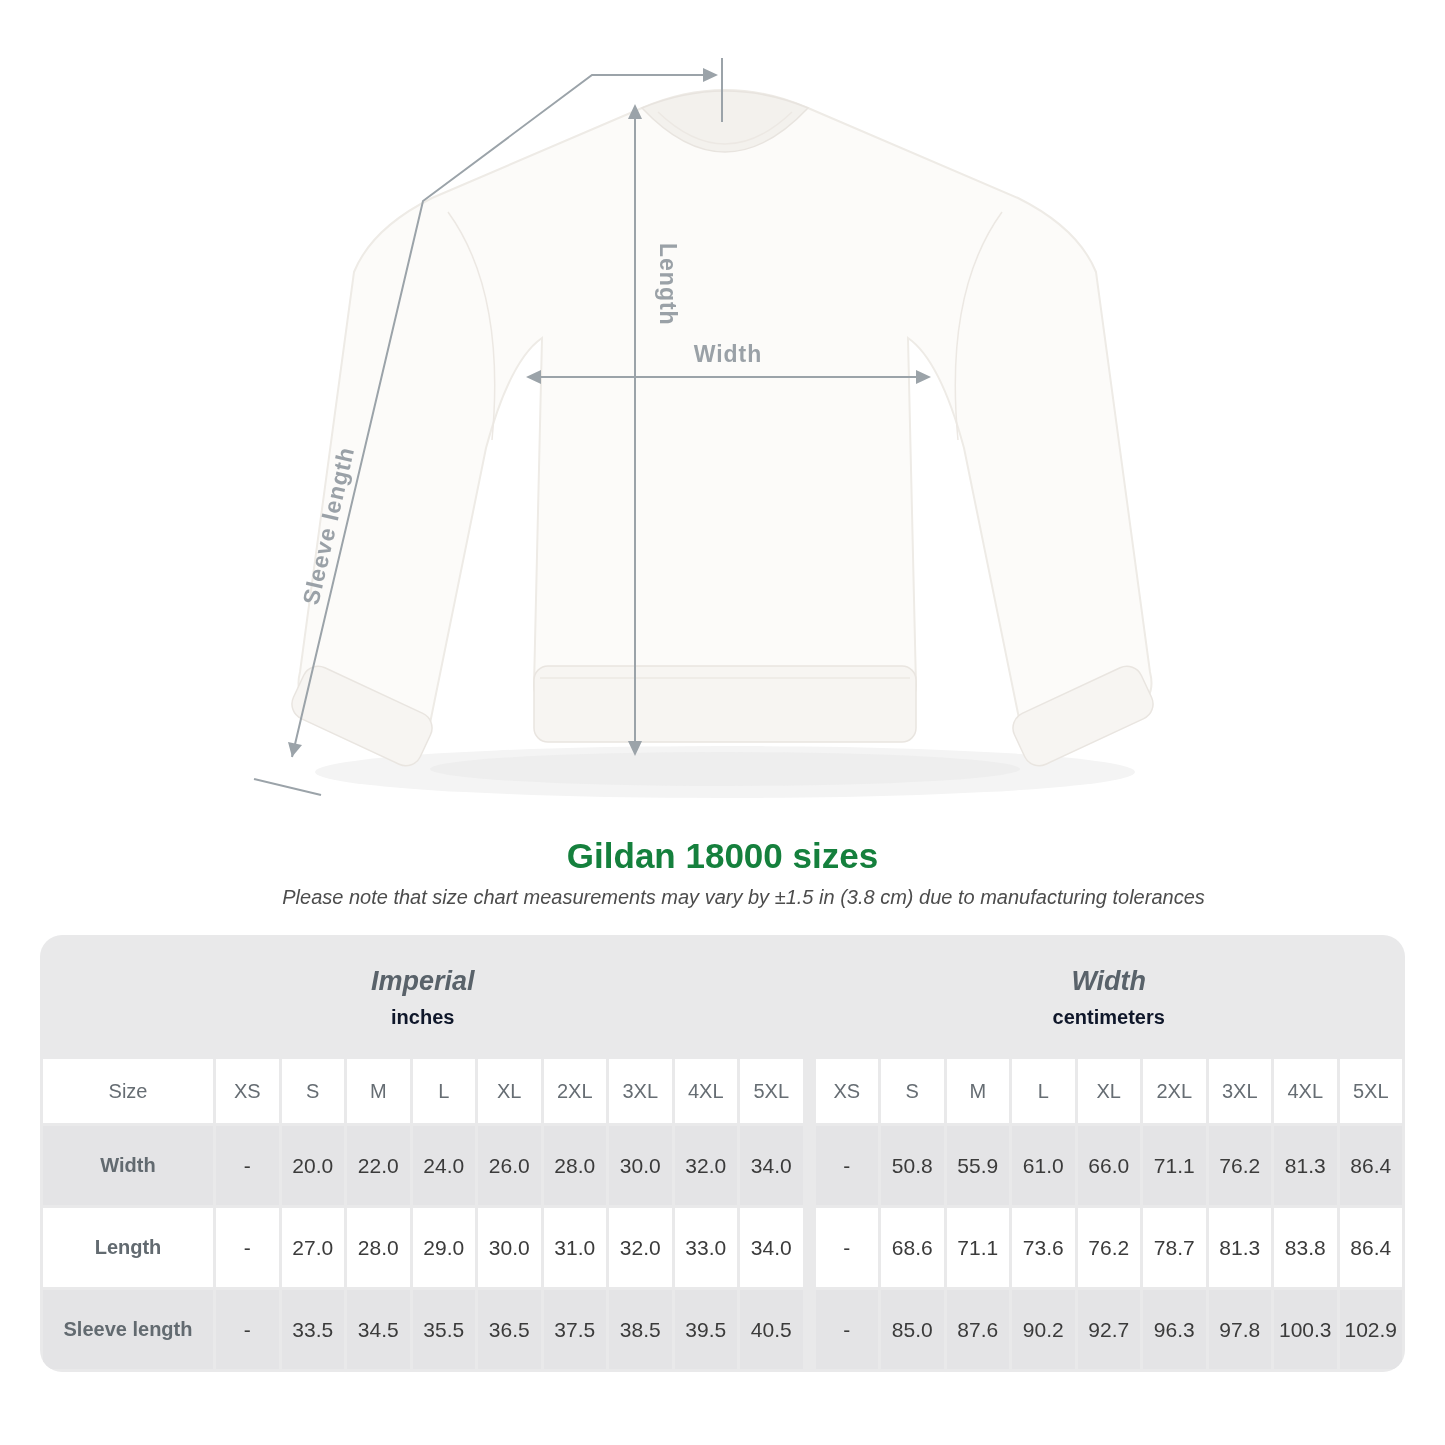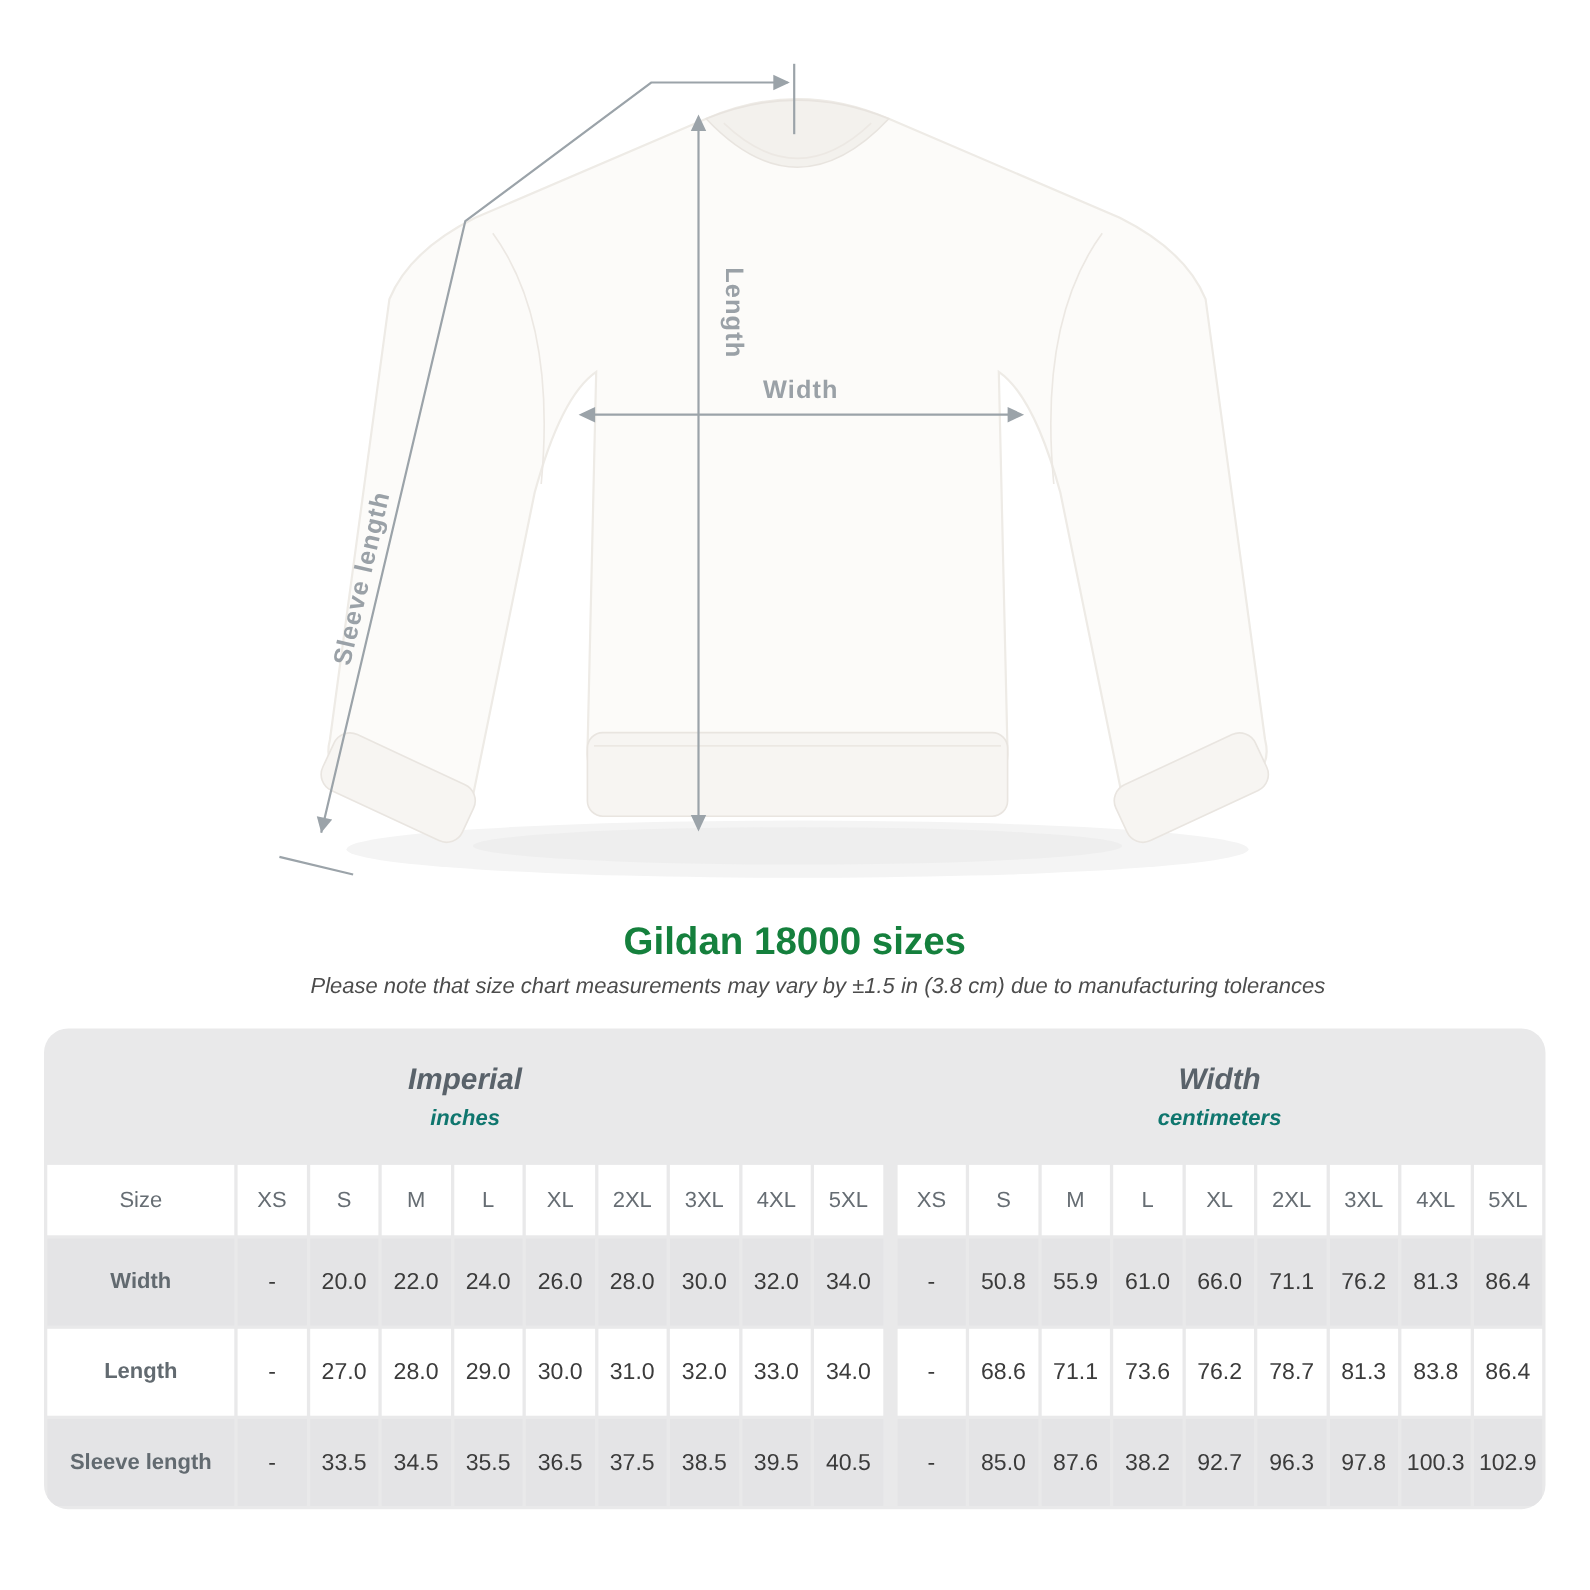--- a/index.html
+++ b/index.html
@@ -28,21 +28,21 @@
   
   .table-card {
     width:1365px; margin:26px auto 0;
     background:#e9e9ea; border-radius:22px; overflow:hidden;
   }
   table.sizes { width:100%; border-collapse:separate; border-spacing:3px; table-layout:fixed; }
   table.sizes th, table.sizes td { text-align:center; vertical-align:middle; }
 
   .band-row th { height:118px; background:transparent; }
   .sec-name { font-size:27px; font-weight:bold; font-style:italic; color:#59626a; }
-  .sec-unit { font-size:20px; font-style:italic; color:#0f766e; margin-top:9px; }
+  .sec-unit { font-size:20px; color:#0f172a; margin-top:9px; }
 
   .size-row th { height:64px; background:#ffffff; font-size:20px; font-weight:normal; color:#666d73; }
 
   tbody th, tbody td { height:79px; font-size:21px; color:#3b3b3b; background:#ffffff; }
   tbody th { font-size:20px; font-weight:bold; color:#626a70; }
   tbody tr:nth-child(odd) th, tbody tr:nth-child(odd) td { background:#e4e4e6; }
 
   col.c-label { width:170px; }
   col.c-spacer { width:7px; }
   .spacer { background:transparent !important; padding:0; }
@@ -236,21 +236,21 @@
             <td>35.5</td>
             <td>36.5</td>
             <td>37.5</td>
             <td>38.5</td>
             <td>39.5</td>
             <td>40.5</td>
             <td class="spacer"></td>
             <td>-</td>
             <td>85.0</td>
             <td>87.6</td>
-            <td>38.2</td>
+            <td>90.2</td>
             <td>92.7</td>
             <td>96.3</td>
             <td>97.8</td>
             <td>100.3</td>
             <td>102.9</td>
           </tr>
         </tbody>
     </table>
   </div>
 

